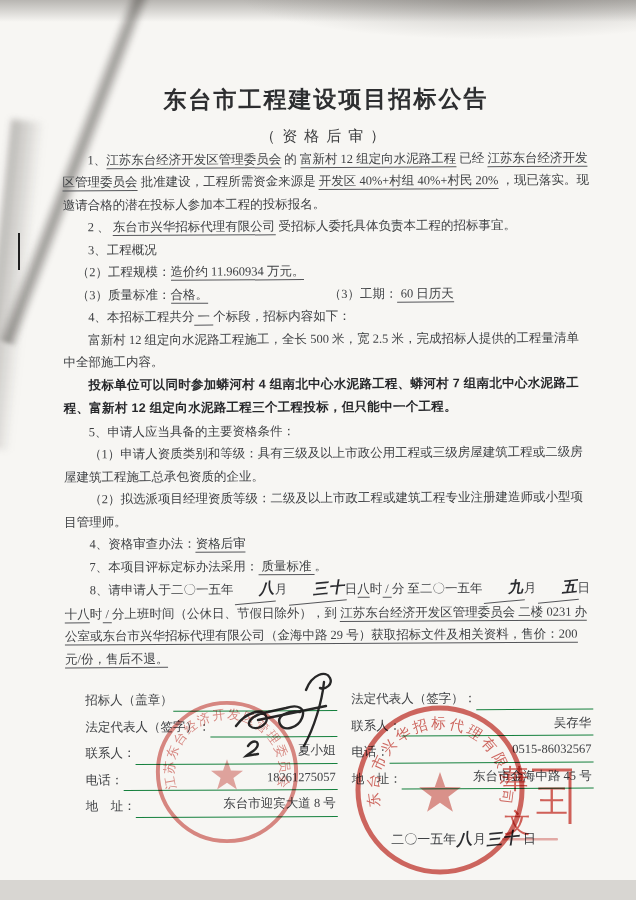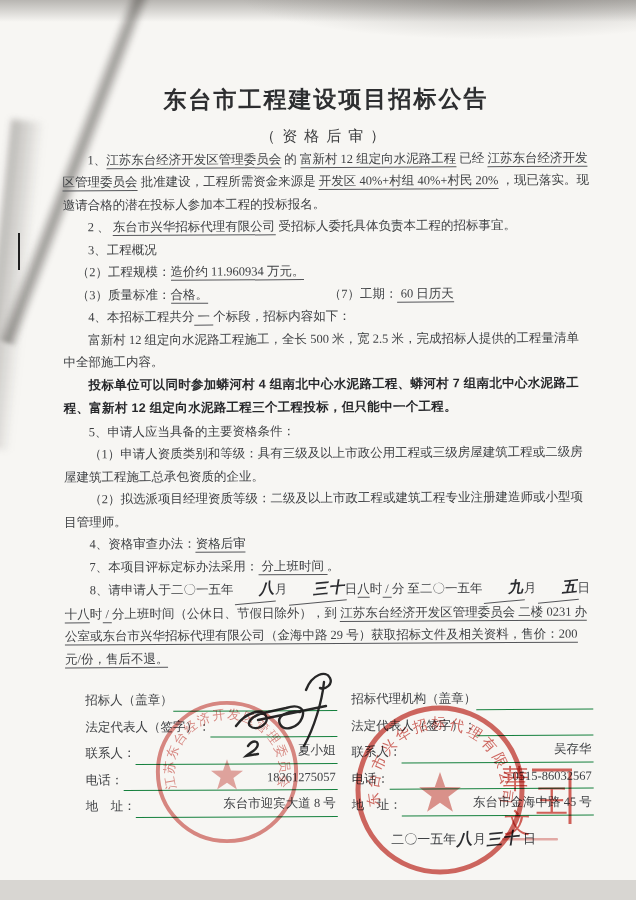--- a/index.html
+++ b/index.html
@@ -69,33 +69,33 @@
 
     <p class="para mt30"><span>1、</span><span class="u">江苏东台经济开发区管理委员会</span><span> 的 </span><span class="u">富新村 12 组定向水泥路工程</span><span> 已经 </span><span class="u">江苏东台经济开发区管理委员会</span><span> 批准建设，工程所需资金来源是 </span><span class="u">开发区 40%+村组 40%+村民 20%</span><span> ，现已落实。现邀请合格的潜在投标人参加本工程的投标报名。</span></p>
     <p class="para"><span>2 、 </span><span class="u">东台市兴华招标代理有限公司</span><span> 受招标人委托具体负责本工程的招标事宜。</span></p>
     <p class="para"><span>3、工程概况</span></p>
 
     <div class="row2col">
       <span class="cell-r"><span>（2）工程规模：</span><span class="u">造价约 11.960934 万元。</span></span>
     </div>
     <div class="row2col">
       <span class="cell-l"><span>（3）质量标准：</span><span class="u">合格。</span></span>
-      <span class="cell-r"><span>（7）工期：</span><span class="u"> 60 日历天</span></span>
+      <span class="cell-r"><span>（3）工期：</span><span class="u"> 60 日历天</span></span>
     </div>
 
     <p class="para"><span>4、本招标工程共分</span><span class="u"> 一 </span><span>个标段，招标内容如下：</span></p>
     <p class="para"><span>富新村 12 组定向水泥路工程施工，全长 500 米，宽 2.5 米，完成招标人提供的工程量清单中全部施工内容。</span></p>
     <p class="para pbold"><span class="b">投标单位可以同时参加蟒河村 4 组南北中心水泥路工程、蟒河村 7 组南北中心水泥路工程、富新村 12 组定向水泥路工程三个工程投标，但只能中一个工程。</span></p>
 
     <p class="para"><span>5、申请人应当具备的主要资格条件：</span></p>
     <p class="para"><span>（1）申请人资质类别和等级：具有三级及以上市政公用工程或三级房屋建筑工程或二级房屋建筑工程施工总承包资质的企业。</span></p>
     <p class="para"><span>（2）拟选派项目经理资质等级：二级及以上市政工程或建筑工程专业注册建造师或小型项目管理师。</span></p>
 
     <p class="para"><span>4、资格审查办法：</span><span class="u">资格后审</span></p>
-    <p class="para"><span>7、本项目评标定标办法采用：</span><span class="u"> 分上班时间 </span><span>。</span></p>
+    <p class="para"><span>7、本项目评标定标办法采用：</span><span class="u"> 质量标准 </span><span>。</span></p>
     <p class="para"><span>8、请申请人于二〇一五年</span><span class="u hw"> 八 </span><span>月</span><span class="u hw">三十</span><span>日</span><span class="u">八</span><span>时</span><span class="u"> / </span><span>分 至二〇一五年</span><span class="u hw"> 九 </span><span>月</span><span class="u hw"> 五 </span><span>日</span><span class="u">十八</span><span>时</span><span class="u"> / </span><span>分上班时间（公休日、节假日除外），到 </span><span class="u">江苏东台经济开发区管理委员会 二楼 0231 办公室或东台市兴华招标代理有限公司（金海中路 29 号）获取招标文件及相关资料，售价：200 元/份，售后不退。</span></p>
 
     <div class="sig">
       <div class="sig-col-left">
         <div class="sig-row">
           <span class="sig-label">招标人（盖章）</span>
           <span class="sig-value"></span>
         </div>
         <div class="sig-row">
           <span class="sig-label">法定代表人（签字）：</span>
@@ -108,24 +108,20 @@
         <div class="sig-row">
           <span class="sig-label">电话：</span>
           <span class="sig-value">18261275057</span>
         </div>
         <div class="sig-row">
           <span class="sig-label">地　址：</span>
           <span class="sig-value">东台市迎宾大道 8 号</span>
         </div>
       </div>
       <div class="sig-col-right">
-        <div class="sig-row">
-          <span class="sig-label">招标代理机构（盖章）</span>
-          <span class="sig-value"></span>
-        </div>
         <div class="sig-row">
           <span class="sig-label">法定代表人（签字）：</span>
           <span class="sig-value"></span>
         </div>
         <div class="sig-row">
           <span class="sig-label">联系人：</span>
           <span class="sig-value">吴存华</span>
         </div>
         <div class="sig-row">
           <span class="sig-label">电话：</span>

